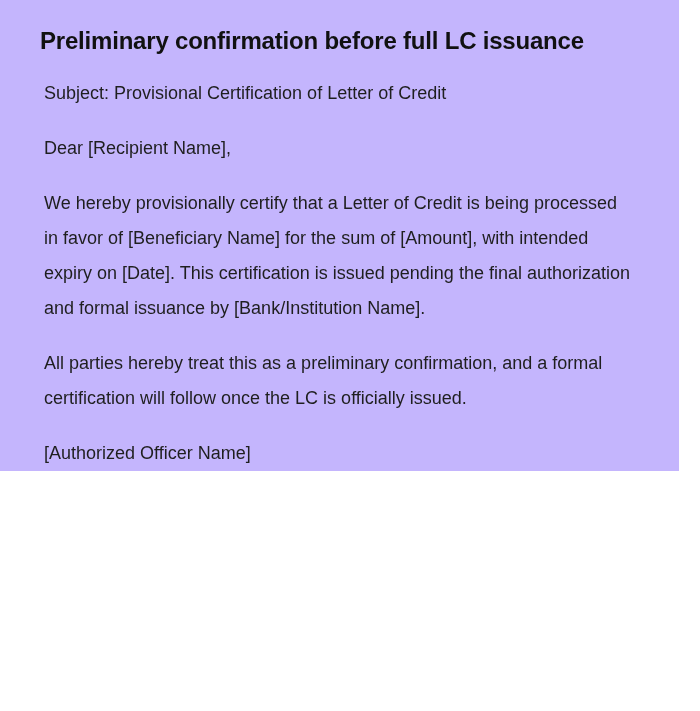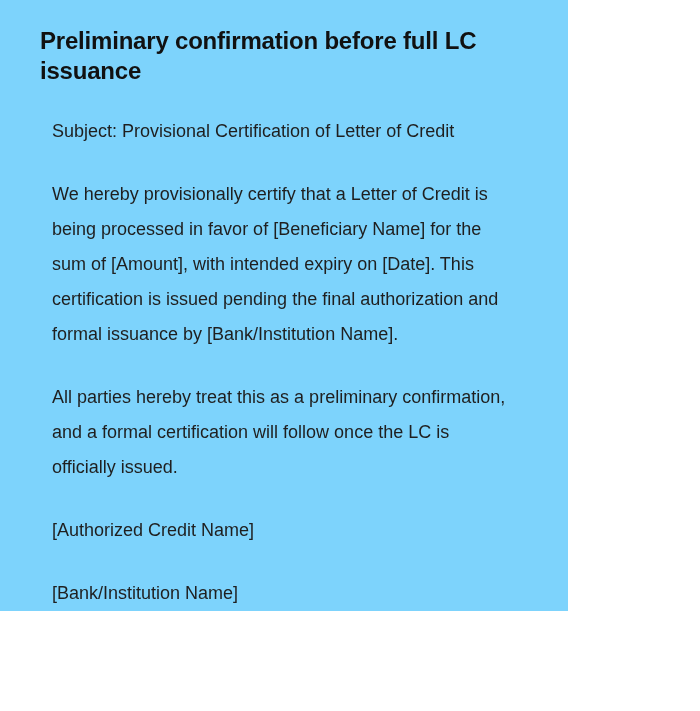--- a/index.html
+++ b/index.html
@@ -10,57 +10,57 @@
   body {
     width: 700px;
     height: 711px;
     font-family: "Liberation Sans", sans-serif;
     color: #1a1a1a;
     -webkit-font-smoothing: antialiased;
     overflow: hidden;
   }
   .document {
     box-sizing: border-box;
-    width: 568px;
+    width: 679px;
     padding: 0 40px 0 40px;
-    background: #7dd3fc;
+    background: #c4b5fd;
   }
   .doc-title {
     font-size: 24px;
     font-weight: 700;
     line-height: 1.25;
     letter-spacing: -0.2px;
     color: #111111;
     margin: 0;
     padding-top: 26px;
   }
   .doc-paragraph {
     font-size: 18px;
     font-weight: 400;
     line-height: 35px;
     color: #1f1f1f;
-    margin: 12px;
+    margin: 4px;
     padding-top: 16px;
     max-width: 600px;
     word-wrap: break-word;
   }
 </style>
 </head>
 <body>
 
 <div class="document">
 
   <h1 class="doc-title">Preliminary confirmation before full LC issuance</h1>
 
   <p class="doc-paragraph">Subject: Provisional Certification of Letter of Credit</p>
 
+  <p class="doc-paragraph">Dear [Recipient Name],</p>
 
   <p class="doc-paragraph">We hereby provisionally certify that a Letter of Credit is being processed in favor of [Beneficiary Name] for the sum of [Amount], with intended expiry on [Date]. This certification is issued pending the final authorization and formal issuance by [Bank/Institution Name].</p>
 
   <p class="doc-paragraph">All parties hereby treat this as a preliminary confirmation, and a formal certification will follow once the LC is officially issued.</p>
 
 
-  <p class="doc-paragraph">[Authorized Credit Name]</p>
+  <p class="doc-paragraph">[Authorized Officer Name]</p>
 
 
-  <p class="doc-paragraph">[Bank/Institution Name]</p>
 
 </div>
 
 </body></html>

